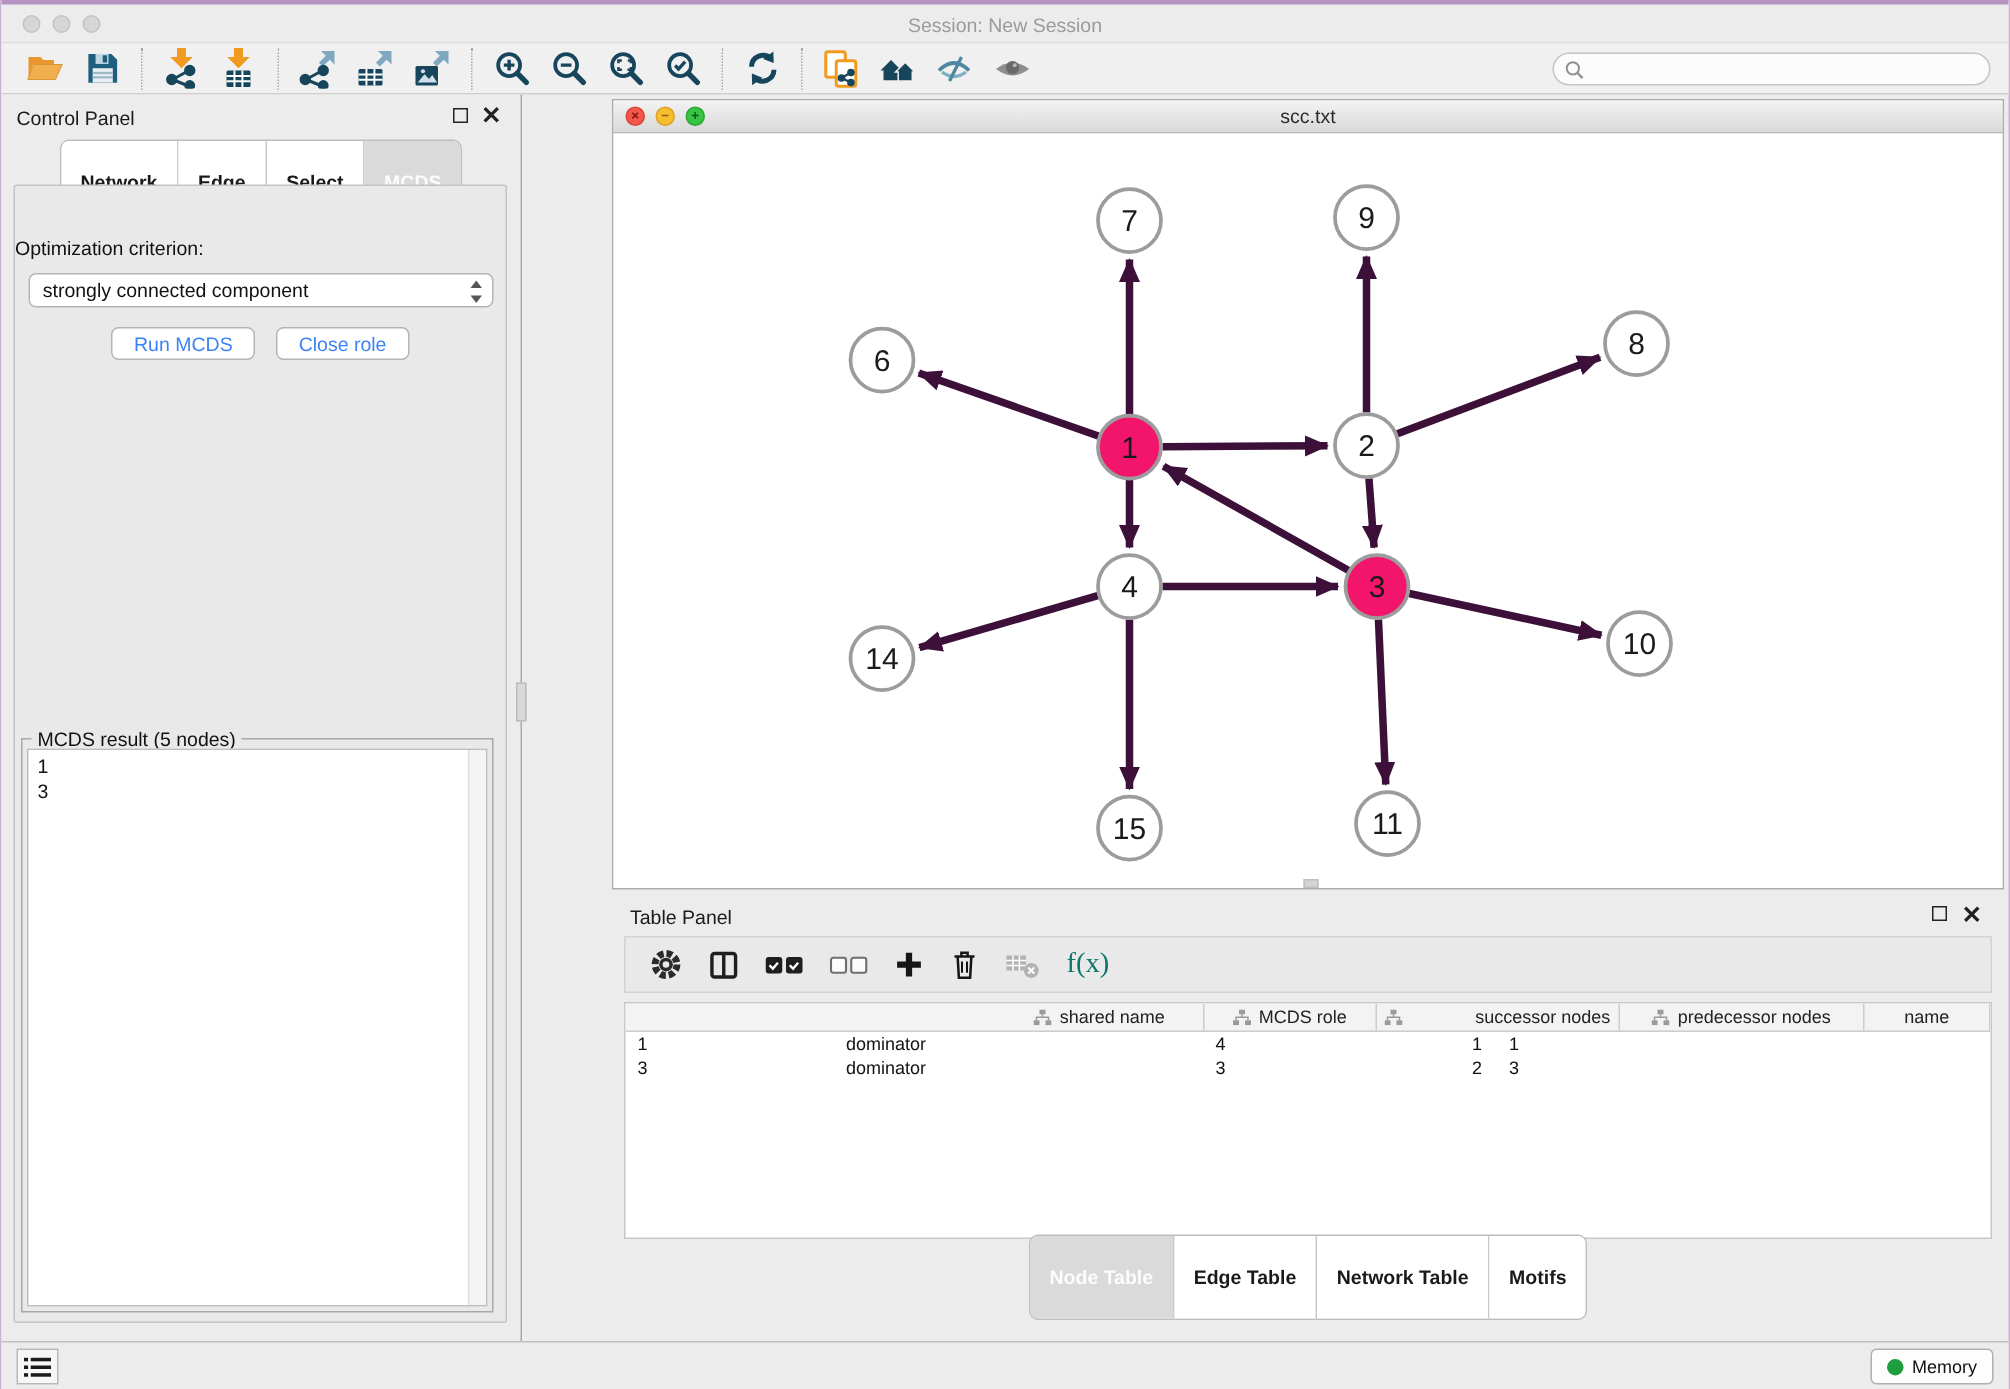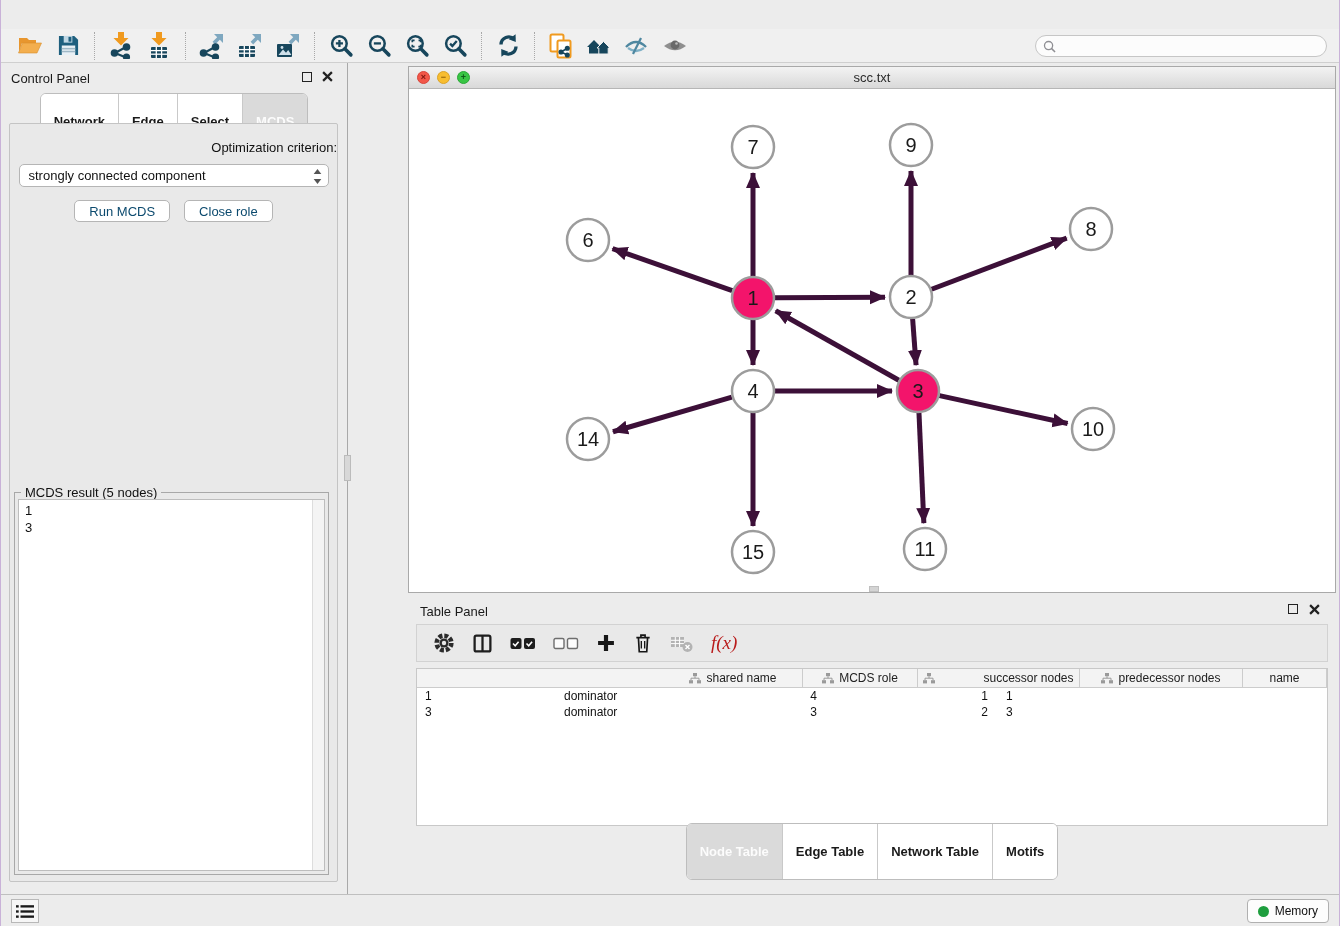--- a/index.html
+++ b/index.html
@@ -37,28 +37,28 @@
   .float-box { width:10px; height:10px; border:1.6px solid #222; display:inline-block; }
   .seg-bar { display:flex; justify-content:center; margin-top:2px; }
   .seg-wrap { display:flex; border:1px solid #BDBDBD; border-radius:6px; overflow:hidden;
     background:#FFF; }
   .seg { padding:20px 13px; font-size:13px; font-weight:bold; color:#1A1A1A;
     border-right:1px solid #C9C9C9; background:#FFF; cursor:default; }
   .seg:last-child { border-right:none; }
   .seg.sel { background:#DADADA; color:#FCFCFC; }
   .cp-body { position:absolute; left:8px; right:9px; top:60px; bottom:12px;
     background:#E9E9E9; border:1px solid #C4C4C4; border-radius:2px; }
-  .opt-label { margin-top:16px; text-align:right; font-size:13px; color:#111; }
+  .opt-label { margin-top:34px; text-align:left; font-size:13px; color:#111; }
   .select { margin:9px auto 0; width:310px; height:23px; background:#FFF;
     border:1px solid #B5B5B5; border-radius:5px; position:relative;
     display:flex; align-items:center; padding-left:9px; font-size:13px; color:#111; }
   .select .chev { position:absolute; right:6px; top:4px; }
   .btn-row { display:flex; justify-content:center; gap:14px; margin-top:13px; }
   .btn { height:22px; background:#FFF; border:1px solid #B5B5B5; border-radius:5px;
-    font-size:13px; color:#0c4a6e; padding:0 14px; display:flex; align-items:center; }
+    font-size:13px; color:#3b82f6; padding:0 14px; display:flex; align-items:center; }
   .fieldset { position:absolute; left:4px; right:8px; top:368px; bottom:6px;
     border:1px solid #A8A8A8; }
   .fieldset .legend { position:absolute; top:-8px; left:6px; background:#E9E9E9;
     padding:0 4px; font-size:13px; color:#111; }
   .result-area { position:absolute; left:3px; right:3px; top:6px; bottom:3px;
     background:#FFF; border:1px solid #BDBDBD; font-size:13px; color:#111; }
   .result-lines { padding:2px 6px; line-height:17px; }
   .result-scroll { position:absolute; right:0; top:0; bottom:0; width:12px;
     background:#F4F4F4; border-left:1px solid #DDD; }
   .v-handle { position:absolute; right:-4px; top:392px; width:7px; height:26px;
@@ -83,21 +83,21 @@
     background:#D4D4D4; border:1px solid #BFBFBF; }
 
   
   .table-panel { position:absolute; left:1px; right:3px; top:533px; bottom:2px;
     background:#ECECEC; }
   .tp-head { position:relative; height:26px; }
   .tp-title { position:absolute; left:12px; top:8px; font-size:13px; color:#1A1A1A; }
   .tp-toolbar { margin:2px 8px 0 8px; height:38px; background:#E9E9E9;
     border:1px solid #D2D2D2; display:flex; align-items:center; gap:17px; padding-left:16px; }
   .tp-tool { display:flex; align-items:center; justify-content:center; }
-  .fx { font-family:"Liberation Serif", serif; font-style:italic; color:#b91c1c;
+  .fx { font-family:"Liberation Serif", serif; color:#0f766e;
     font-size:19px; }
   .tbl { position:absolute; left:8px; right:8px; top:72px; bottom:66px;
     background:#FFF; border:1px solid #C8C8C8; overflow:hidden; }
   .tbl-header { display:flex; height:19px; background:#F3F3F3; border-bottom:1px solid #CCC;justify-content:flex-end; }
   .th { display:flex; align-items:center; justify-content:center; gap:5px;
     font-size:12px; color:#222; border-right:1px solid #CCC; height:100%; }
   .th:nth-child(1){ width:139px; } .th:nth-child(2){ width:115px; }
   .th:nth-child(3){ width:162px;gap:48px; } .th:nth-child(4){ width:163px; }
   .th:nth-child(5){ width:84px; }
   .tr { display:flex; height:16px; }
@@ -119,20 +119,28 @@
   .mem-btn { position:absolute; right:10px; top:4px; height:24px; background:#FDFDFD;
     border:1px solid #B0B0B0; border-radius:4px; display:flex; align-items:center;
     gap:6px; padding:0 10px; font-size:12px; color:#111; }
   .mem-dot { width:11px; height:11px; border-radius:50%; background:#1E9E3E; }
 </style>
 </head>
 <body>
 
 <div class="app">
 
+  <div class="titlebar">
+    <div class="tl-dots">
+      <span class="tl-dot"></span>
+      <span class="tl-dot"></span>
+      <span class="tl-dot"></span>
+    </div>
+    <div class="tb-title">Session: New Session</div>
+  </div>
 
   <div class="toolbar">
     <div class="tb-btn">
       <svg width="26" height="24" viewBox="0 0 26 24">
         <path fill="#E8962E" d="M2 4h8l2 2h7v3H5L2 18z"></path>
         <path fill="#F3AE4E" stroke="#D98E2B" stroke-width="0.6" d="M5.5 9h19l-4.5 10H1.5z"></path>
       </svg>
     </div>
     <div class="tb-btn">
       <svg width="23" height="23" viewBox="0 0 24 24">

